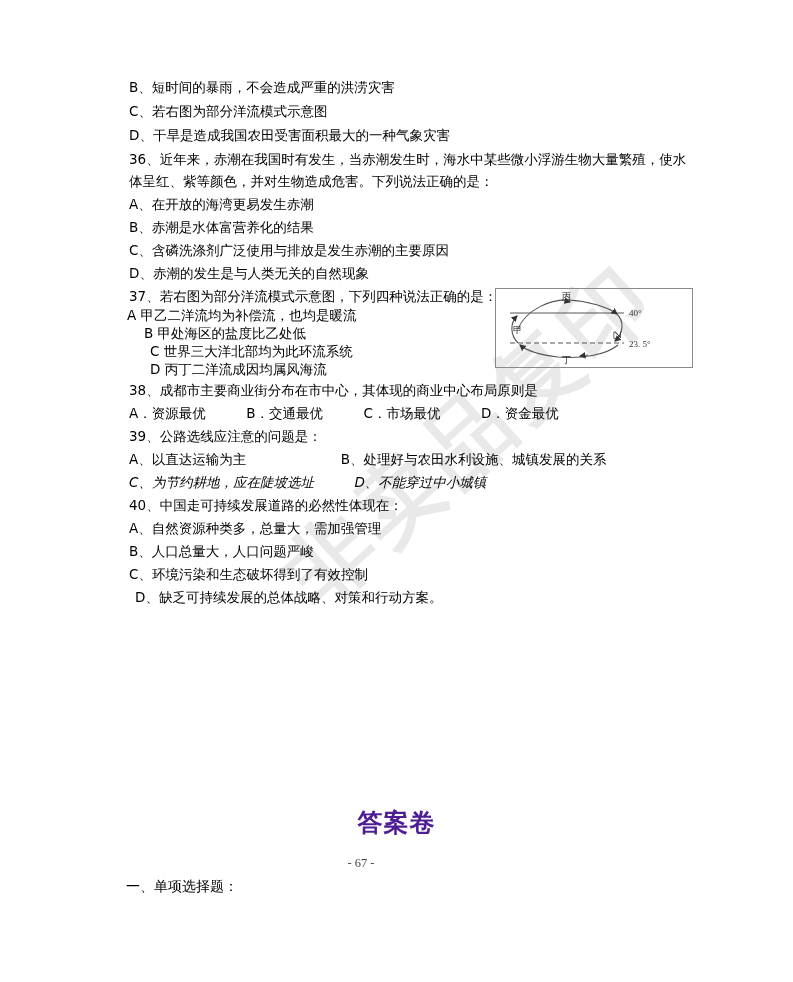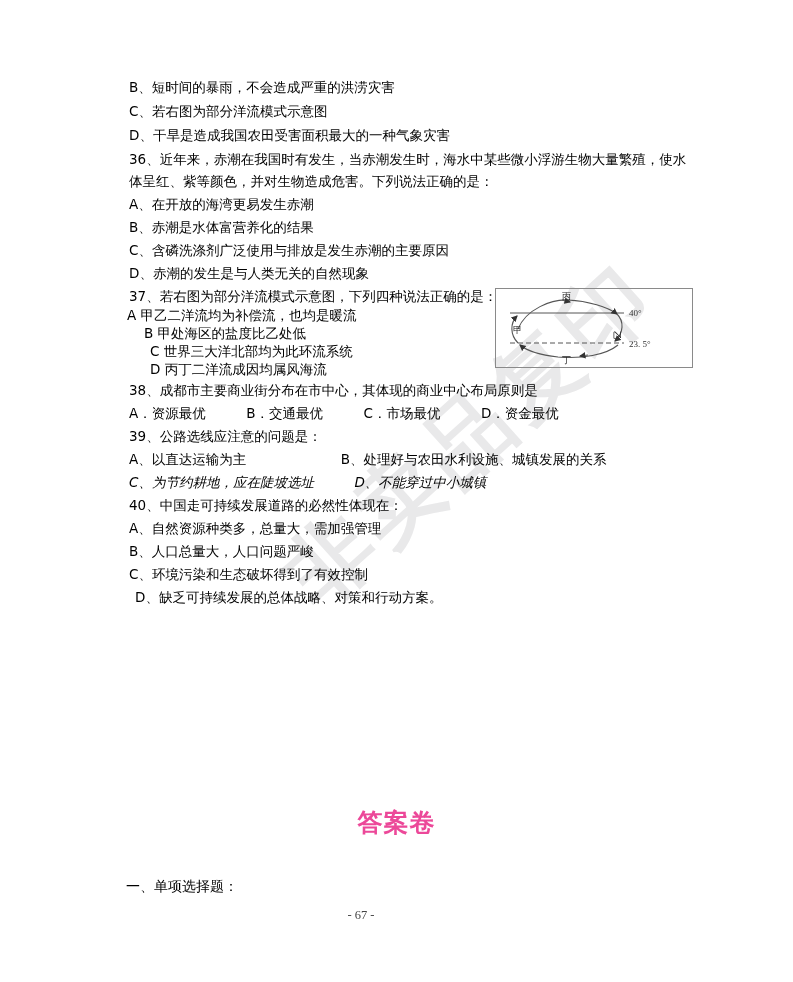--- a/index.html
+++ b/index.html
@@ -79,21 +79,21 @@
   
   #answer-title {
     position: absolute;
     left: 0;
     top: 806px;
     width: 793px;
     text-align: center;
     font-family: "DejaVu Sans", "Liberation Sans", sans-serif;
     font-size: 25px;
     font-weight: 700;
-    color: #ec4899;
+    color: #4c1d95;
     letter-spacing: 1px;
     z-index: 2;
   }
   #id-row {
     position: absolute;
     left: 196px;
     top: 858px;
     width: 420px;
     font-family: "DejaVu Sans", "Liberation Sans", sans-serif;
     font-size: 14.5px;
@@ -118,21 +118,21 @@
     top: 878px;
     font-family: "DejaVu Sans", "Liberation Sans", sans-serif;
     font-size: 14px;
     color: #000000;
     white-space: nowrap;
     z-index: 2;
   }
   #page-number {
     position: absolute;
     left: 0;
-    top: 908px;
+    top: 856px;
     width: 722px;
     text-align: center;
     font-family: "Liberation Serif", "DejaVu Serif", serif;
     font-size: 12.5px;
     color: #444444;
     z-index: 2;
   }
 </style>
 </head>
 <body>

